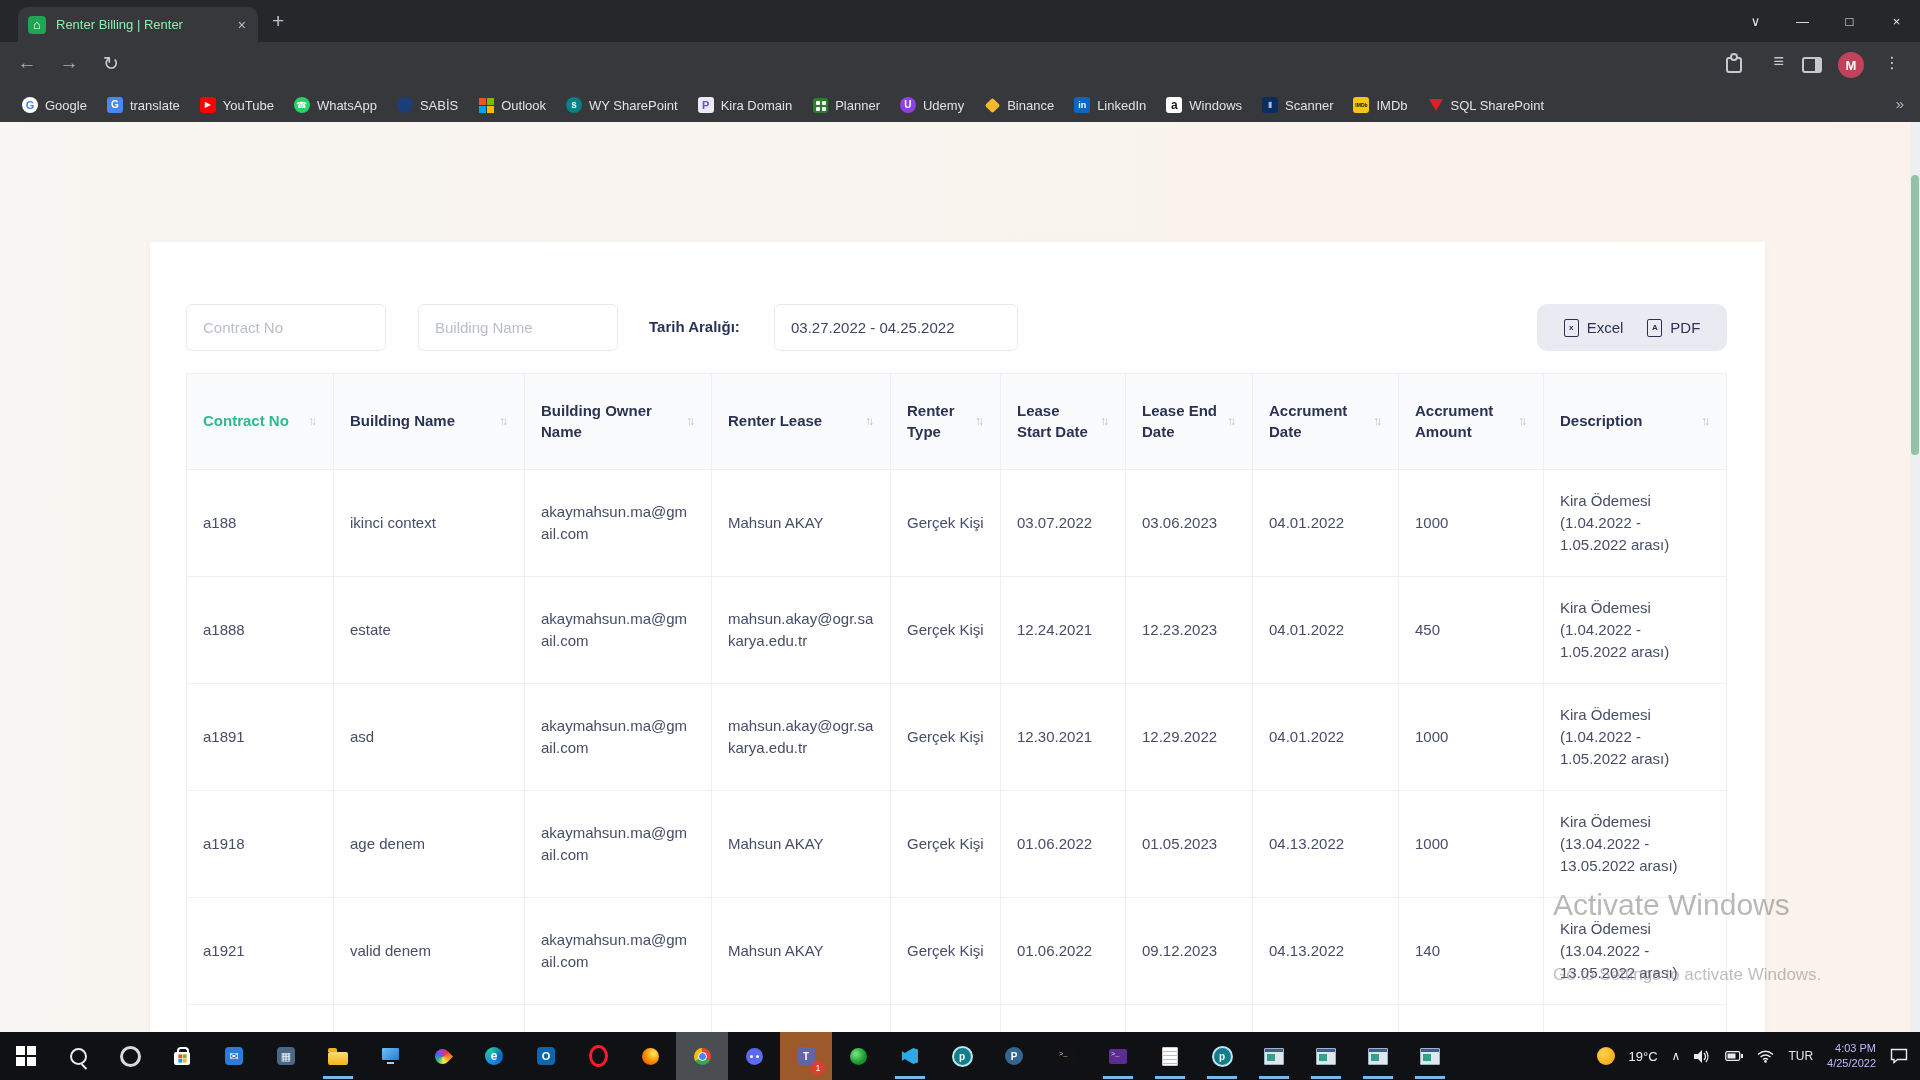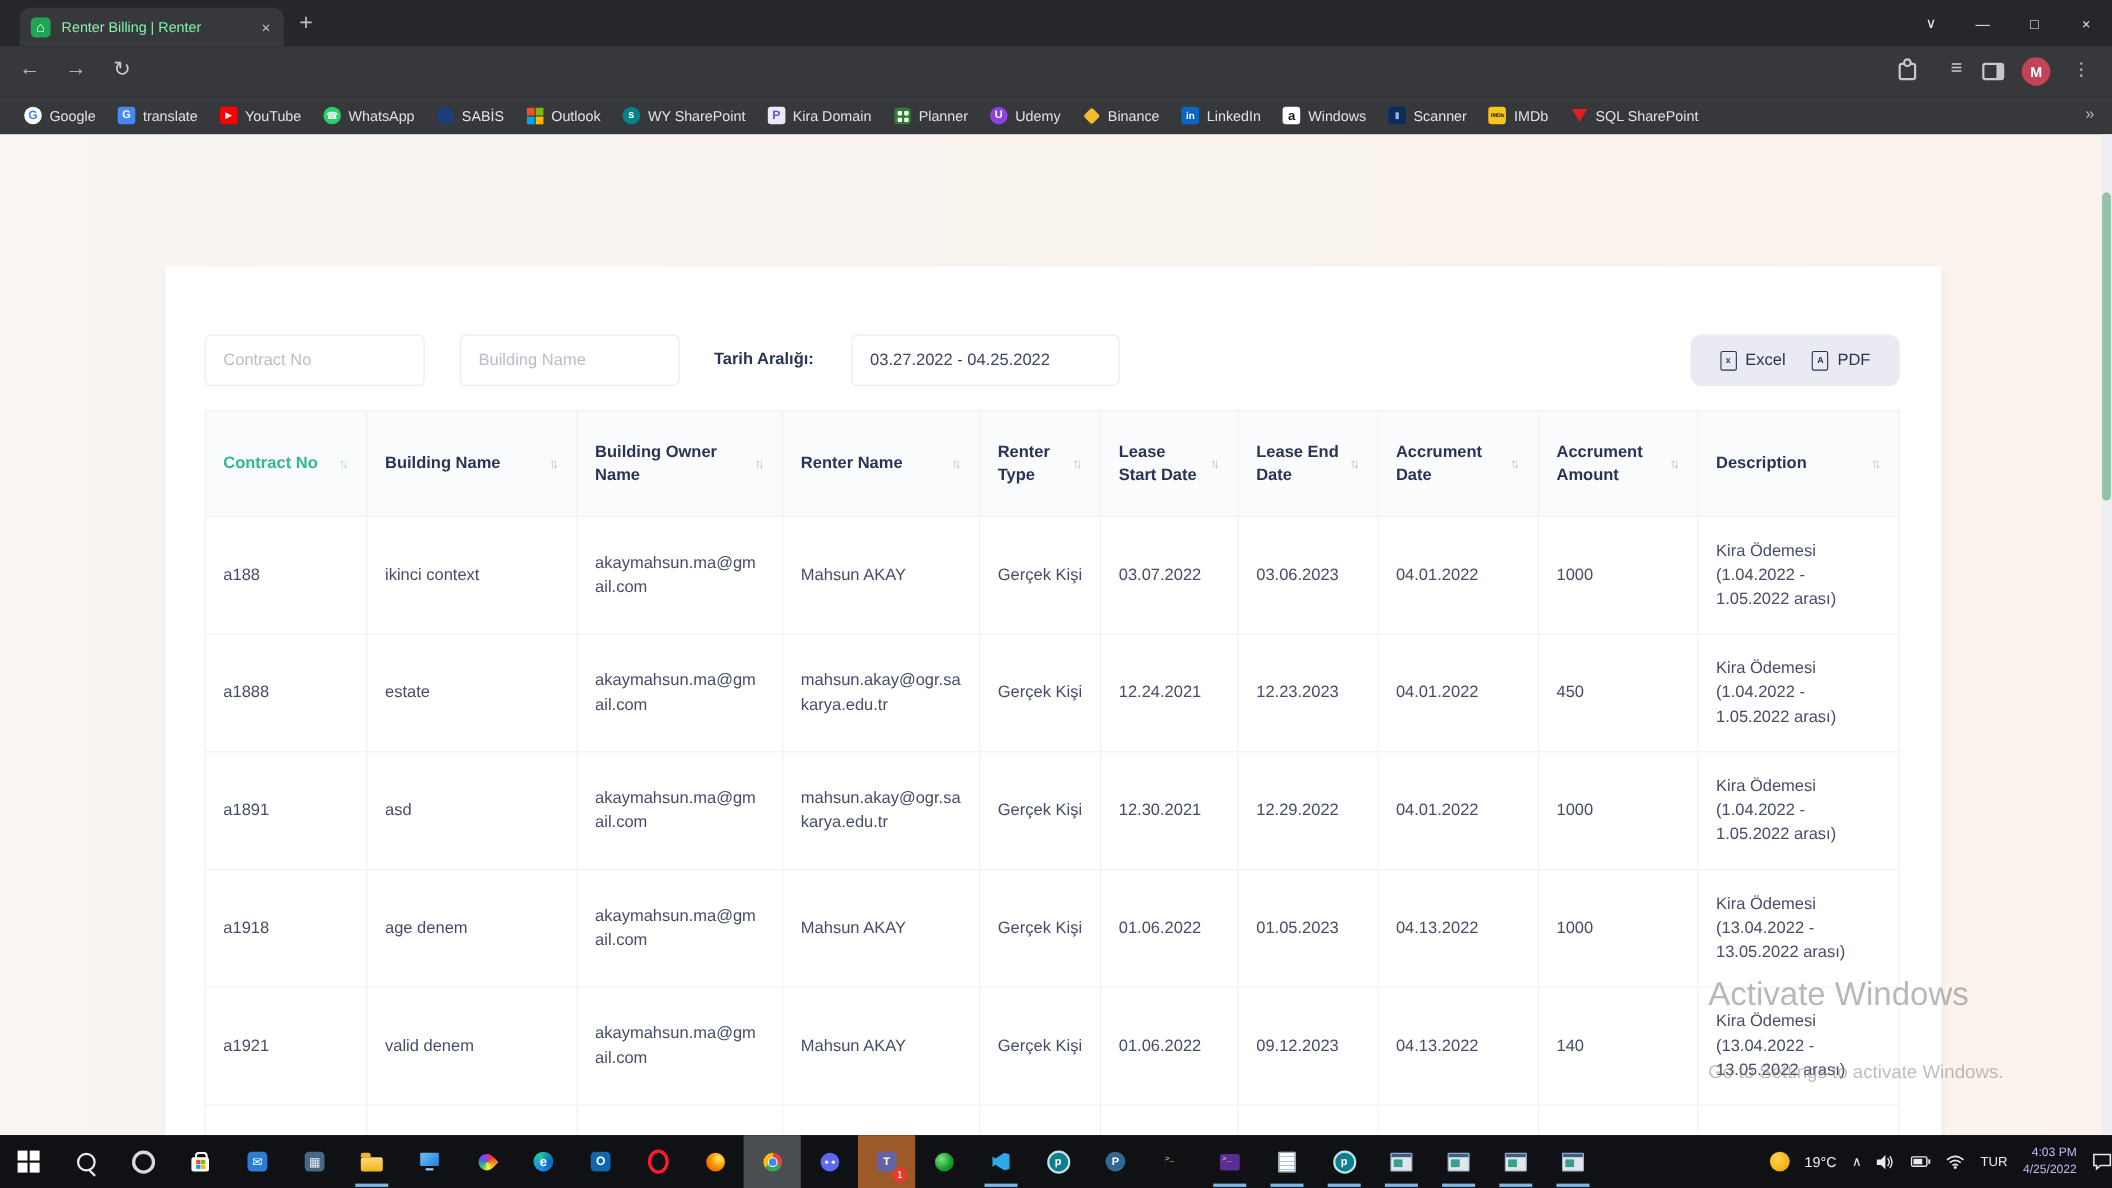--- a/index.html
+++ b/index.html
@@ -140,21 +140,21 @@
        display:flex;align-items:center;justify-content:center;border:2px solid #bfe4ea}
   .pgs{width:18px;height:18px;border-radius:50%;background:#336791;color:#fff;font-size:10px;font-weight:bold;
        display:flex;align-items:center;justify-content:center}
   .term{width:18px;height:15px;border-radius:2px;color:#ddd;font-size:7px;padding:1px 2px;box-sizing:border-box;
         font-family:"Liberation Mono",monospace;text-align:left}
   .note{width:14px;height:17px;border:1px solid #c9d2da;border-radius:1px;
         background:repeating-linear-gradient(#fff 0 3px,#9ec6e8 3px 4px)}
   .awin{width:18px;height:15px;background:#dfe6ec;border:1px solid #9fb3c8;border-radius:1px;position:relative}
   .awin::before{content:"";position:absolute;top:0;left:0;right:0;height:3px;background:#3b5e8c}
   .awin::after{content:"";position:absolute;left:2px;top:5px;width:8px;height:7px;background:#35a08c}
-  #tray{position:absolute;right:0;top:0;height:48px;display:flex;align-items:center;gap:14px;color:#fff}
+  #tray{position:absolute;right:0;top:0;height:48px;display:flex;align-items:center;gap:14px;padding-right:12px;color:#fff}
   .sun{width:18px;height:18px;border-radius:50%;background:radial-gradient(circle at 35% 35%,#ffd34d,#f59f00)}
   .tray-txt{font-size:13px;color:#f2f3f4}
   .tray-sm{font-size:12px;color:#e8eaed}
   .clock{font-size:11px;text-align:right;line-height:1.35;color:#c4b5fd}
 </style>
 </head>
 <body>
 
 <div id="tabstrip">
   <div class="tab">
@@ -377,21 +377,21 @@
               </div>
             </th>
             <th>
               <div class="th-flex">
                 <span class="th-label">Building Owner Name</span>
                 <span class="sort">↑↓</span>
               </div>
             </th>
             <th>
               <div class="th-flex">
-                <span class="th-label">Renter Name</span>
+                <span class="th-label">Renter Lease</span>
                 <span class="sort">↑↓</span>
               </div>
             </th>
             <th>
               <div class="th-flex">
                 <span class="th-label">Renter Type</span>
                 <span class="sort">↑↓</span>
               </div>
             </th>
             <th>

